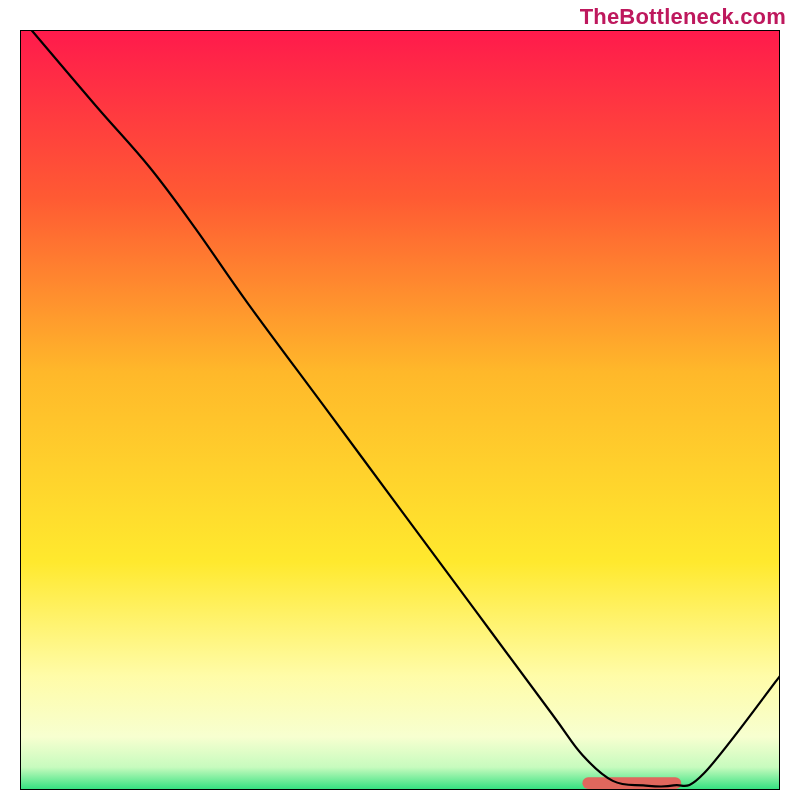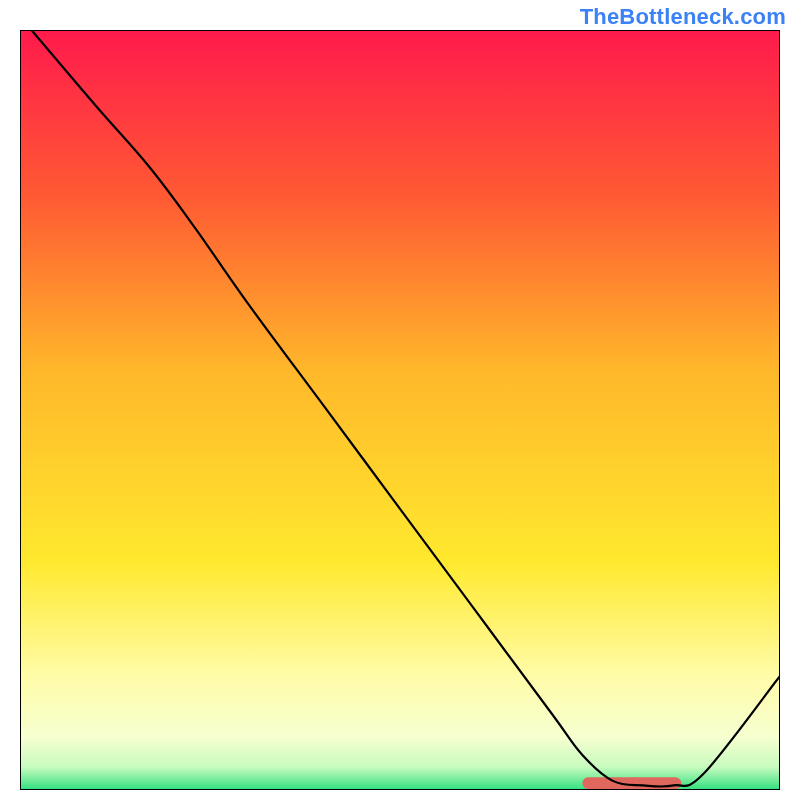--- a/index.html
+++ b/index.html
@@ -15,21 +15,21 @@
     position: relative;
     width: 800px;
     height: 800px;
   }
   .watermark {
     position: absolute;
     top: 4px;
     right: 14px;
     font-size: 22px;
     font-weight: 600;
-    color: #3b82f6;
+    color: #be185d;
     letter-spacing: 0.2px;
   }
   .plot {
     position: absolute;
     left: 20px;
     top: 30px;
     width: 760px;
     height: 760px;
   }
   svg {

